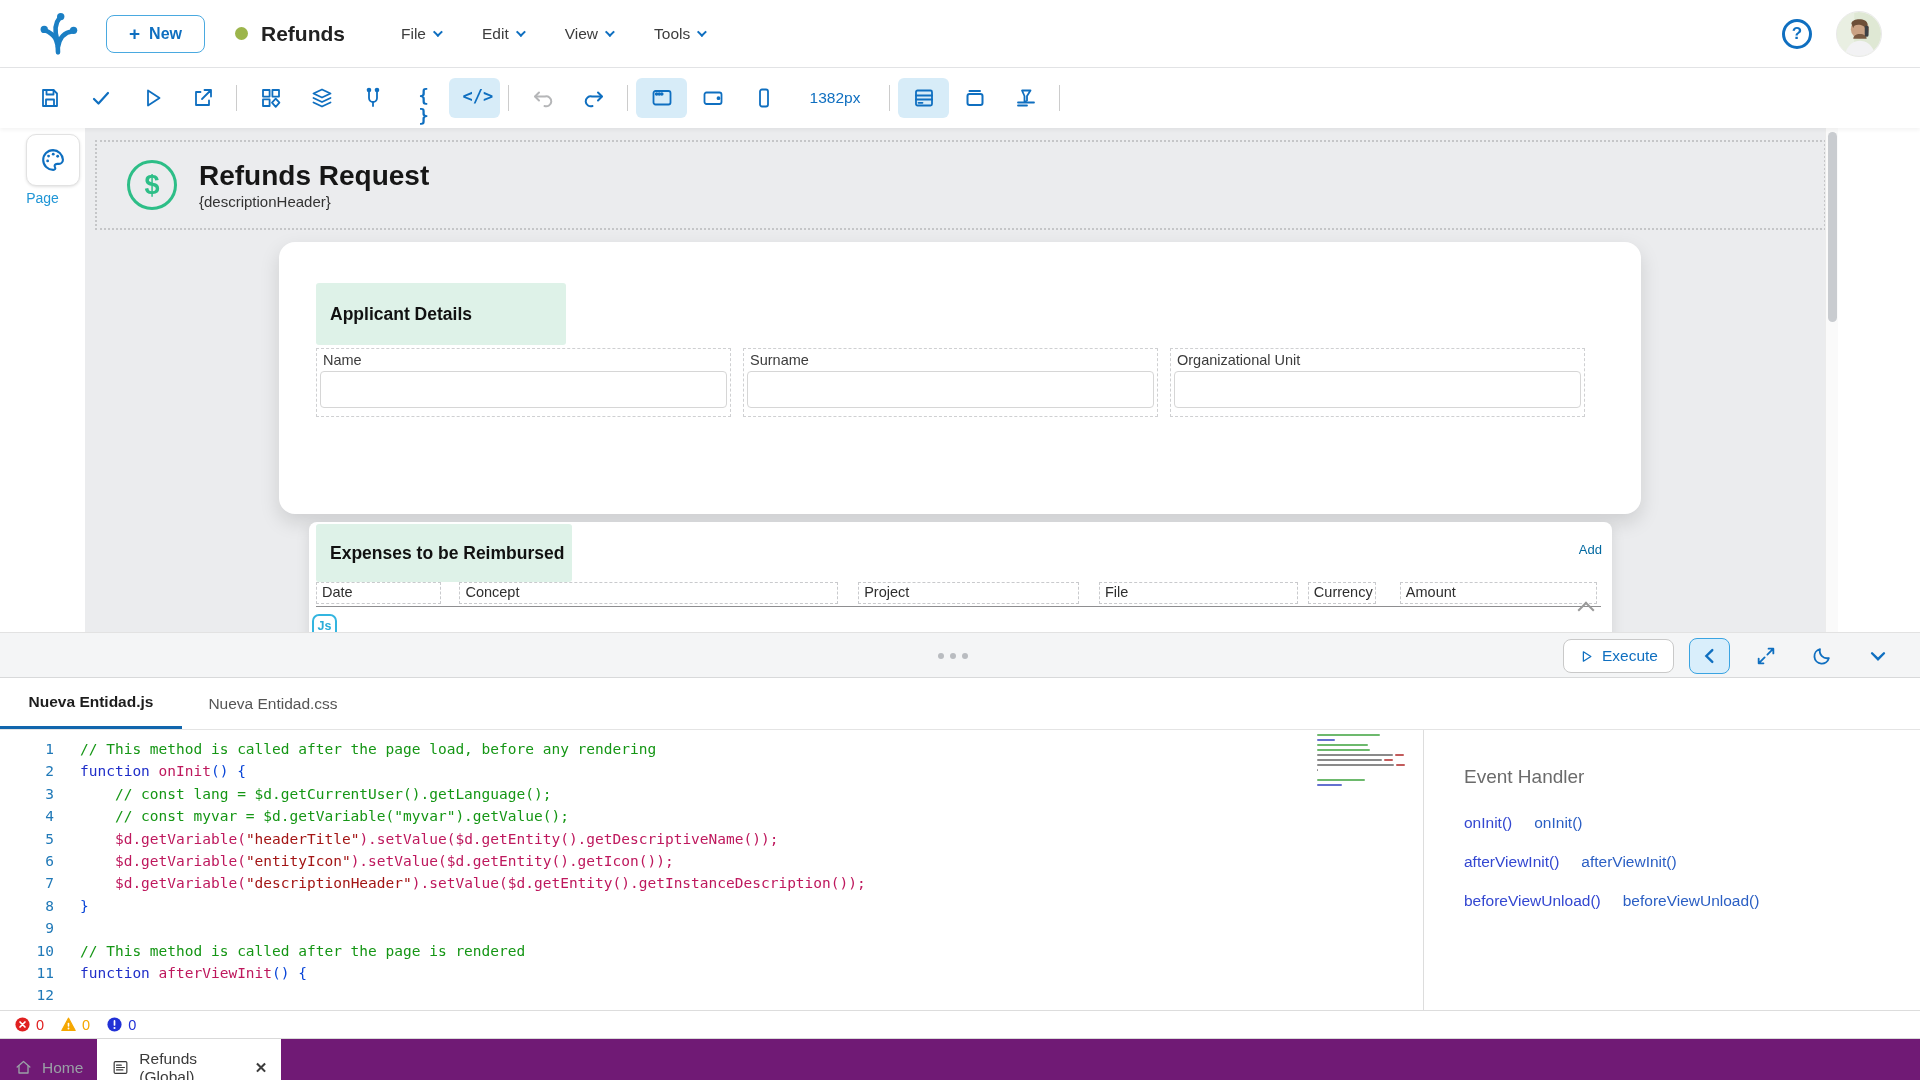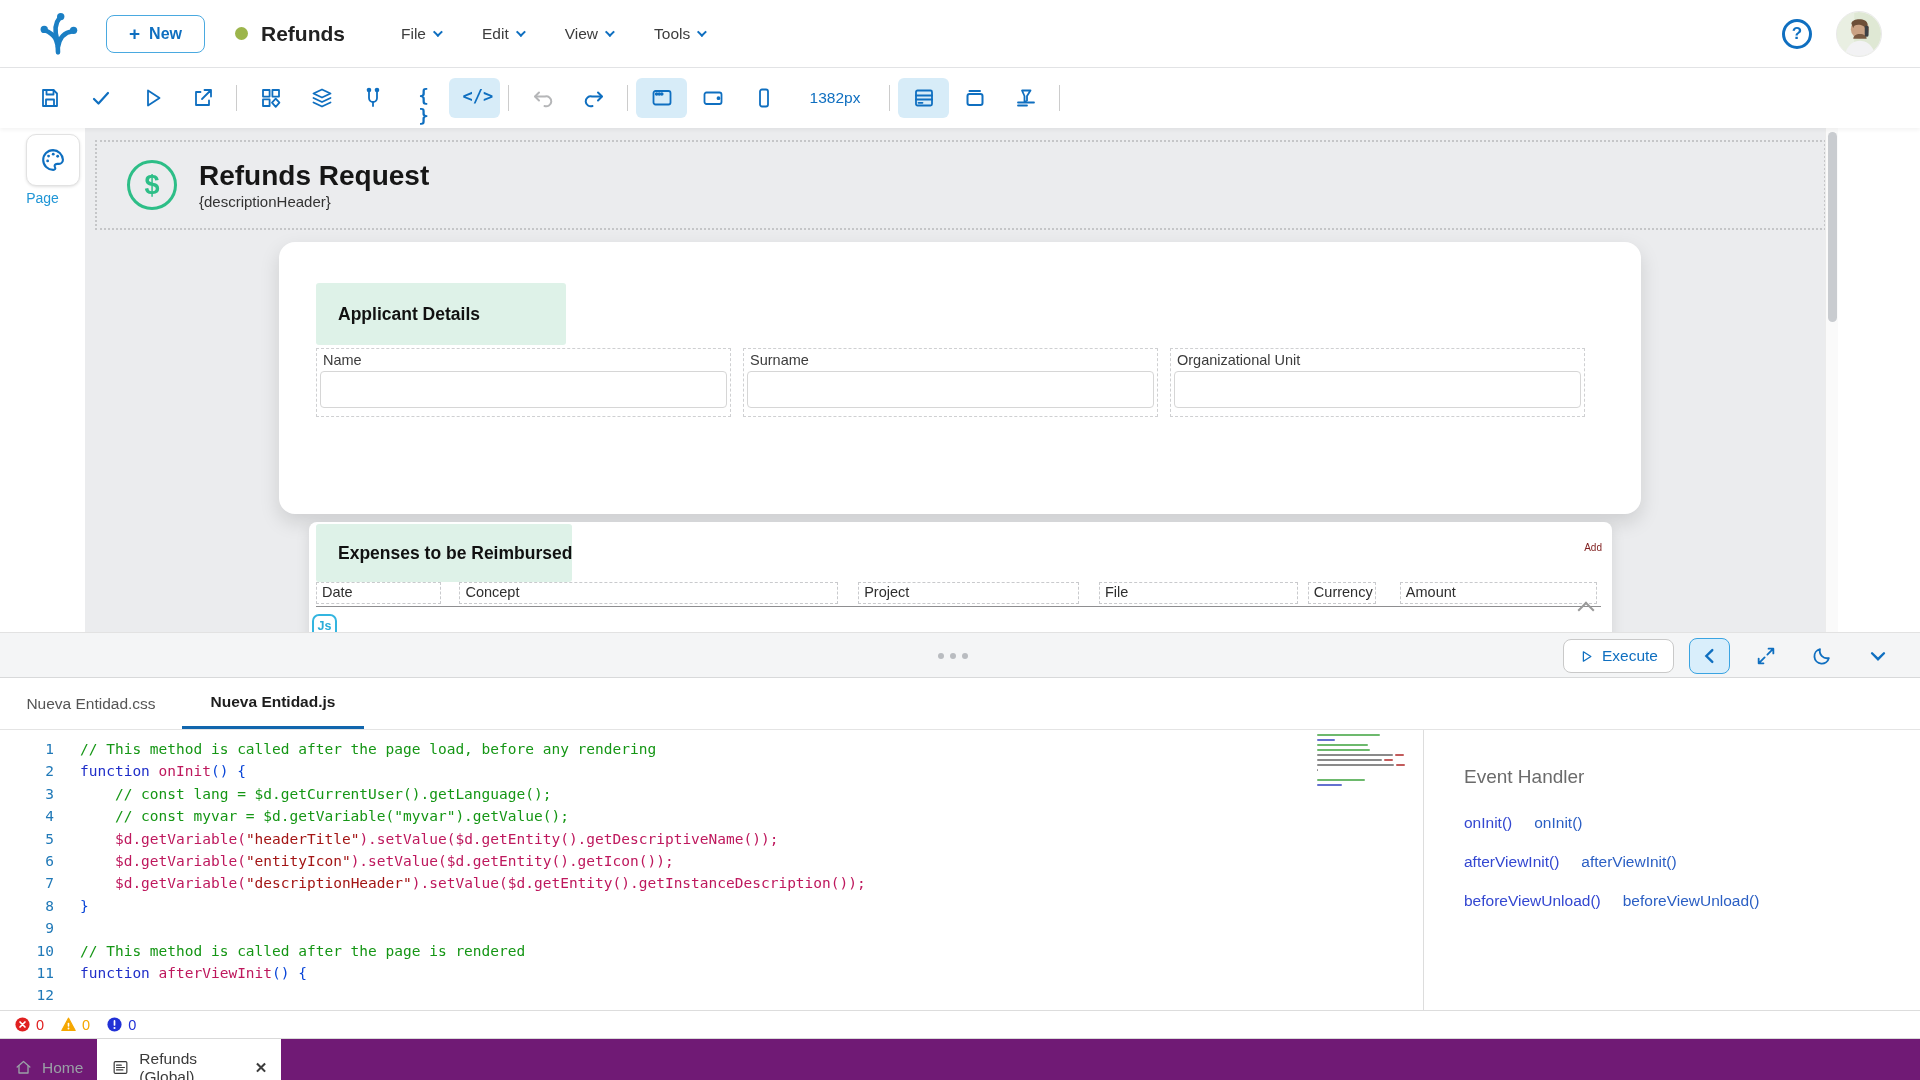--- a/index.html
+++ b/index.html
@@ -49,32 +49,32 @@
 
   .design-header { position:absolute; left:10px; top:12px; width:1731px; height:90px;
     border:2px dotted #c5c6c8; display:flex; align-items:center; padding-left:30px; gap:22px; cursor:pointer; }
   .entity-icon { width:50px; height:50px; border:3px solid #2dbe87; border-radius:50%; color:#2dbe87;
     font-size:27px; font-weight:bold; display:flex; align-items:center; justify-content:center; }
   .dh-title { font-size:28px; font-weight:700; color:#161616; line-height:1.15; }
   .dh-sub { font-size:15px; color:#333; }
 
   .card1 { position:absolute; left:194px; top:114px; width:1362px; height:272px; background:#fff;
     border-radius:16px; box-shadow:0 8px 20px rgba(0,0,0,.13); }
-  .mint { background:#def2e8; border-radius:3px; display:flex; align-items:center; padding-left:22px;
+  .mint { background:#def2e8; border-radius:3px; display:flex; align-items:center; padding-left:14px;
     font-size:17.5px; font-weight:700; color:#111; white-space:nowrap; cursor:pointer; }
   .mint1 { position:absolute; left:37px; top:41px; width:250px; height:62px; }
   .fields { position:absolute; left:37px; top:106px; display:flex; gap:12px; }
   .field { width:415px; border:1px dashed #cfd0d2; padding:2px 3px 8px; }
   .flabel { font-size:14.5px; color:#3c3c3c; padding:1px 3px 3px; cursor:pointer; }
   .finput { width:100%; height:37px; border:1px solid #d6d6d6; border-radius:4px; background:#fff; }
 
   .card2 { position:absolute; left:224px; top:394px; width:1303px; height:130px; background:#fff;
     border-radius:8px 8px 0 0; box-shadow:0 4px 14px rgba(0,0,0,.10); }
   .mint2 { position:absolute; left:7px; top:2px; width:256px; height:58px; overflow:visible; }
-  .add-link { position:absolute; right:10px; top:20px; color:#7f1d1d; font-size:10px; cursor:pointer; }
+  .add-link { position:absolute; right:10px; top:20px; color:#0369a1; font-size:13px; cursor:pointer; }
   .thead { position:absolute; left:7px; top:60px; width:1285px; display:flex; align-items:flex-start;
     border-bottom:1px solid #8e8e90; padding-bottom:2px; }
   .th { border:1px dashed #c9cacd; font-size:14.5px; color:#2e2e2e; padding:1px 5px 2px; height:22px; cursor:pointer; }
   .js-badge { position:absolute; left:3px; top:92px; width:25px; height:34px; border:2px solid #33b5e0;
     border-radius:7px; background:#fff; color:#2bacd9; font-size:12.5px; font-weight:bold;
     display:flex; justify-content:center; padding-top:3px; }
   .chev-up { position:absolute; right:20px; top:82px; width:12px; height:12px;
     border-left:2px solid #9a9a9a; border-top:2px solid #9a9a9a; transform:rotate(45deg); }
 
   
@@ -417,22 +417,22 @@
     <button class="sq-btn">
       <svg viewBox="0 0 24 24">
           <path d="M5.5 9l6.5 6.5L18.5 9" fill="none" stroke="currentColor" stroke-width="2.6" stroke-linecap="round"></path>
         </svg>
     </button>
   </div>
 </div>
 
 <div class="editor-region">
   <div class="tabstrip" id="editor-tabs">
+      <div class="etab active">Nueva Entidad.js</div>
       <div class="etab">Nueva Entidad.css</div>
-      <div class="etab active">Nueva Entidad.js</div>
     </div>
   <div class="editor-body">
     <div class="editor-main">
       <div class="gutter" id="gutter">
           <div>1</div>
           <div>2</div>
           <div>3</div>
           <div>4</div>
           <div>5</div>
           <div>6</div>

